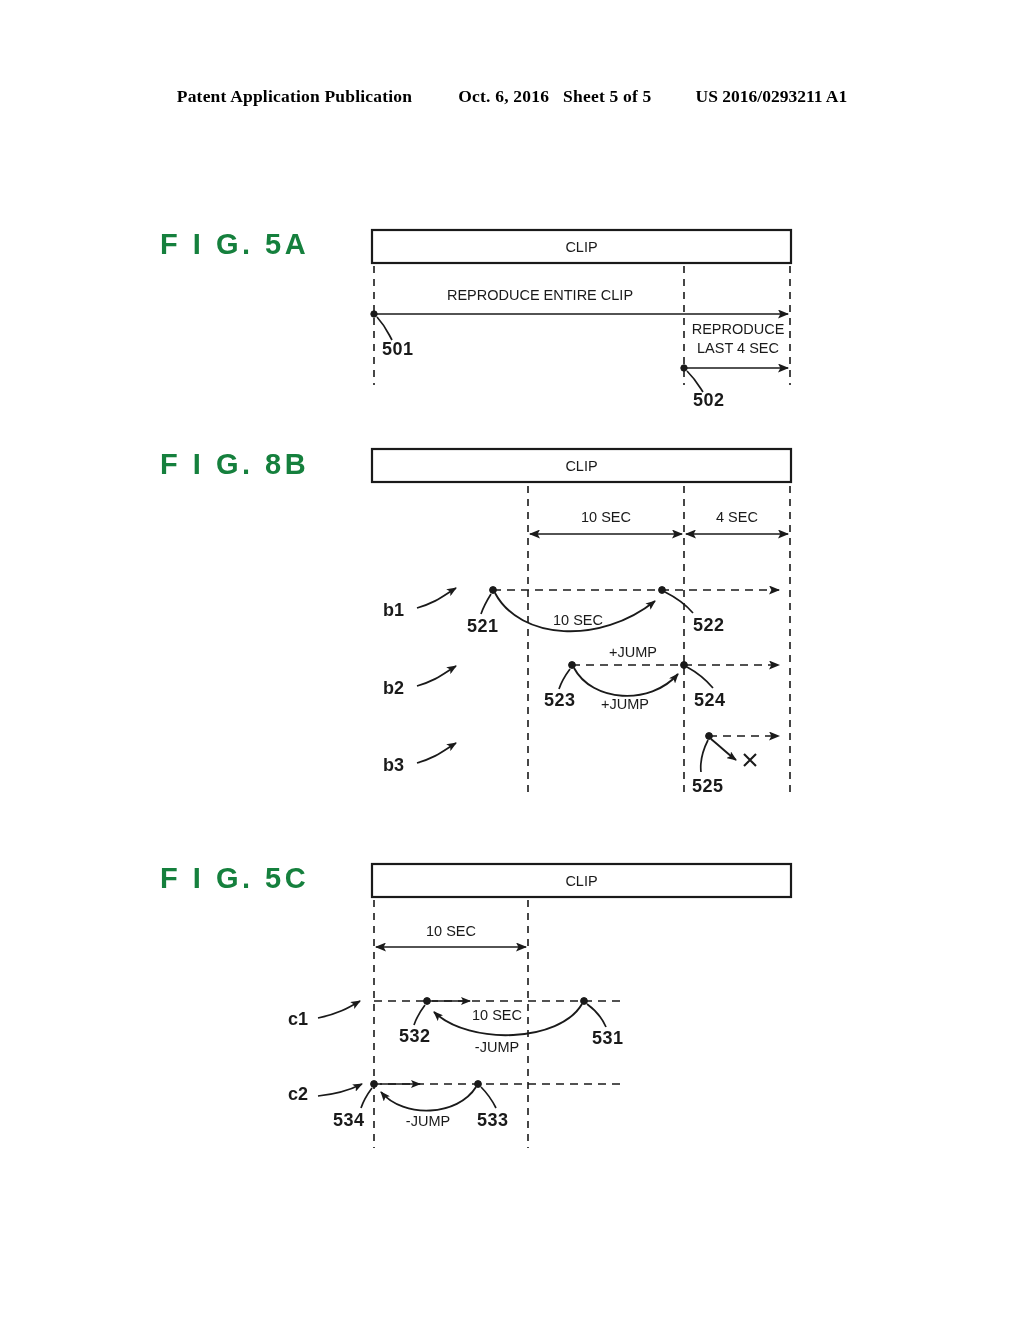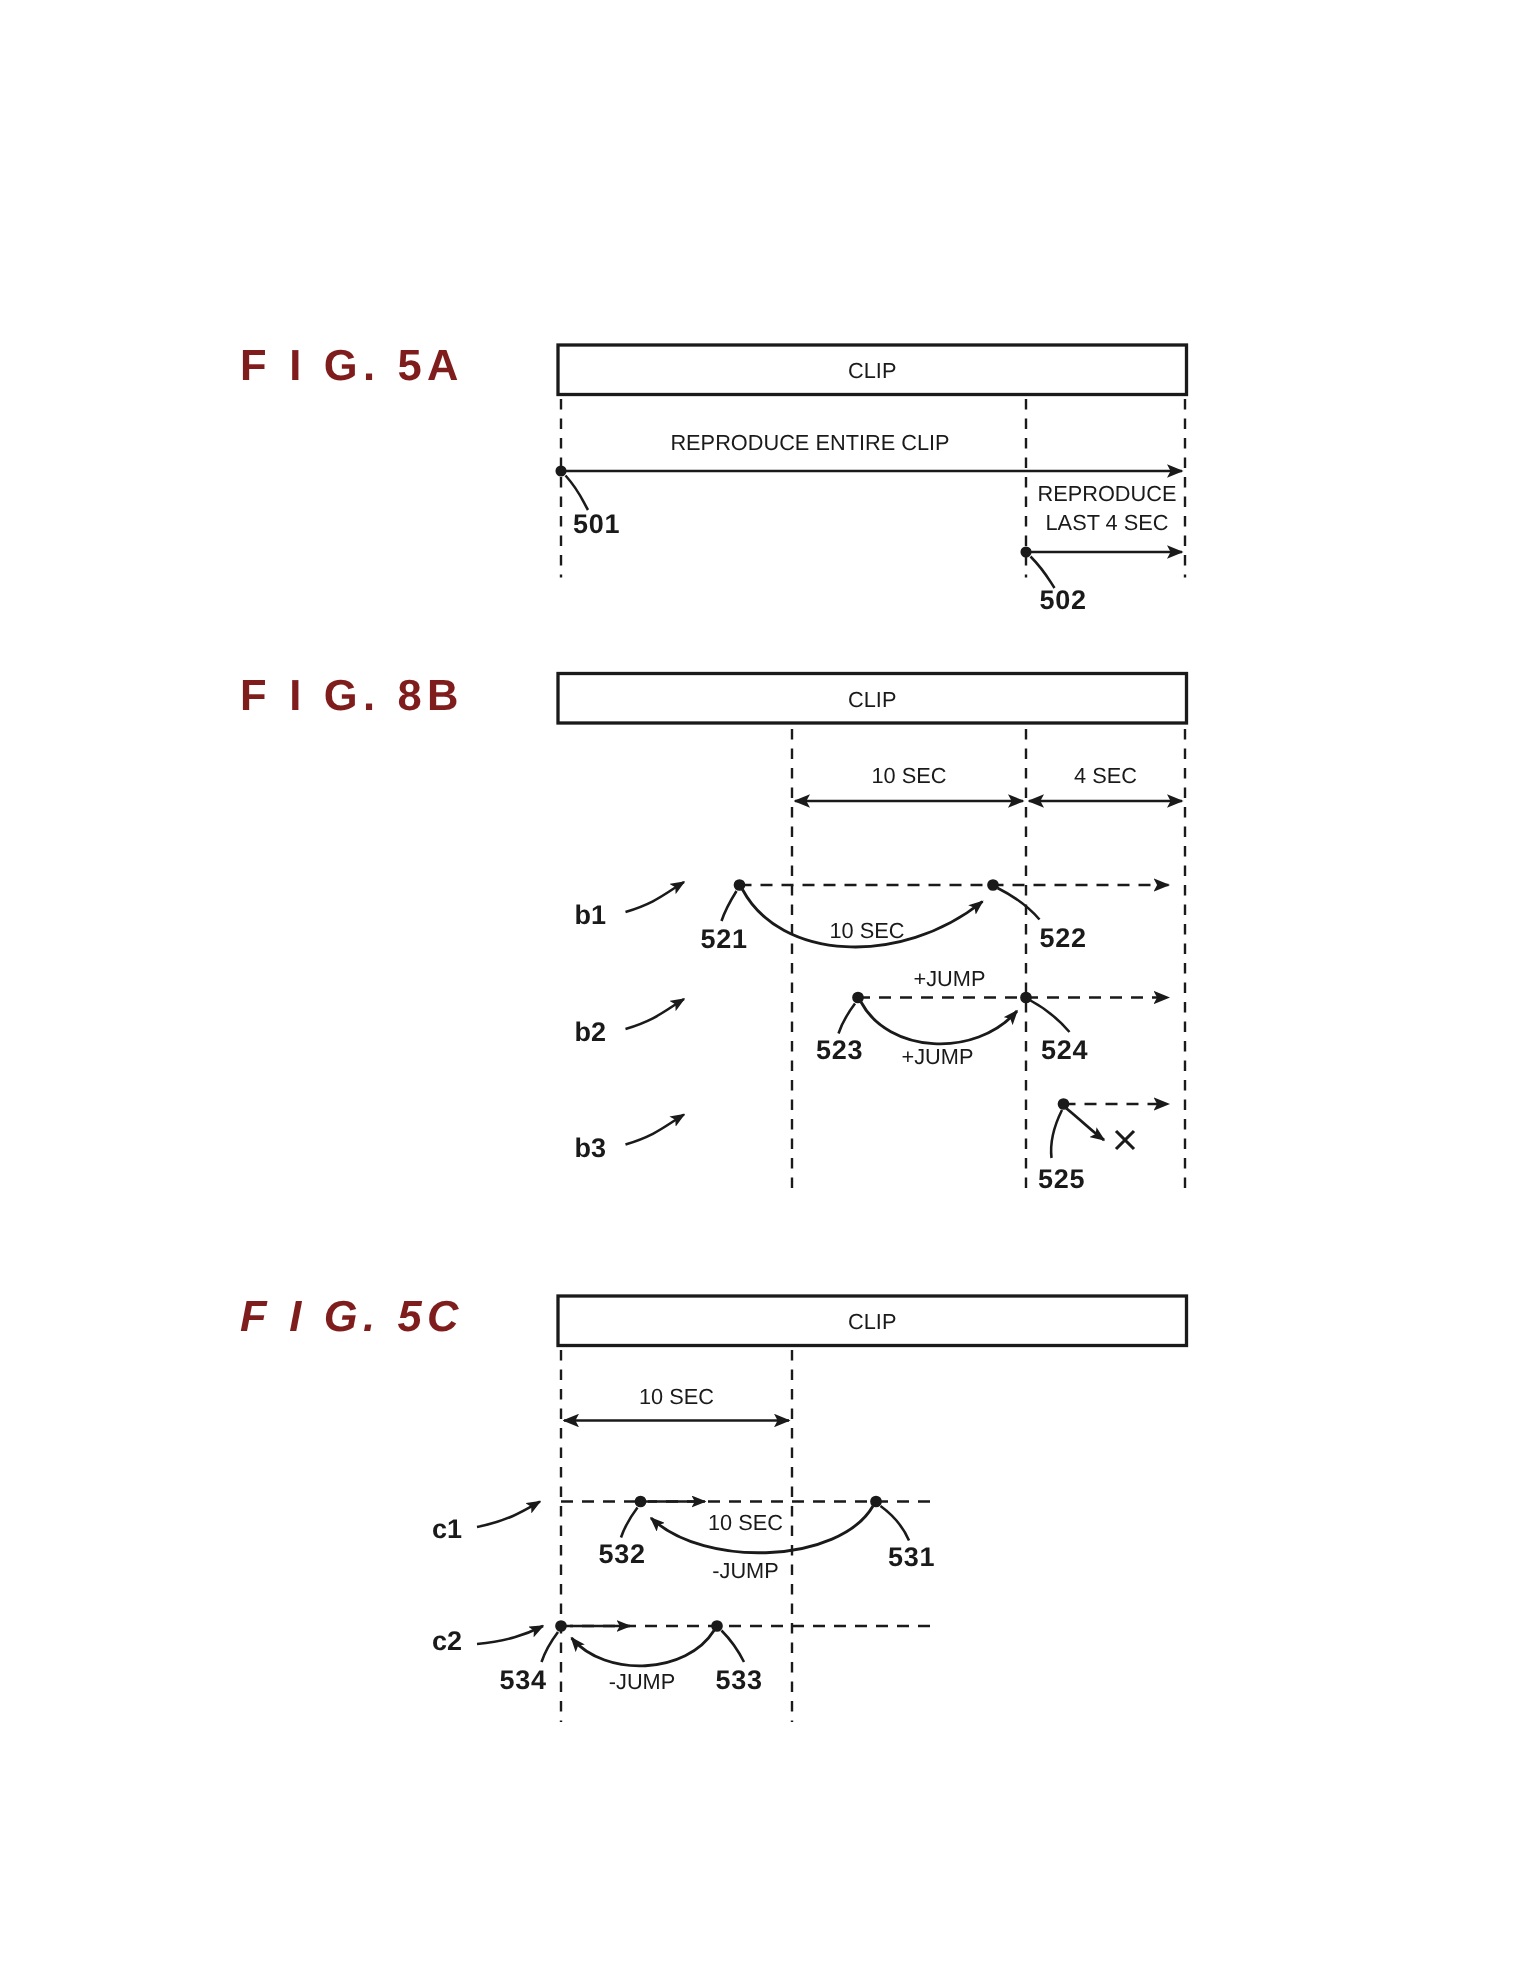--- a/index.html
+++ b/index.html
@@ -45,21 +45,21 @@
   .pub-header .seg-num   { letter-spacing: 0px; }
 
   
   .fig-label {
     position: absolute;
     font-family: "Liberation Sans", sans-serif;
     font-weight: bold;
     font-size: 29px;
     letter-spacing: 3.5px;
     white-space: nowrap;
-    color: #7f1d1d;
+    color: #15803d;
   }
 
   
   .fig-svg {
     position: absolute;
     left: 0;
     top: 0;
     overflow: visible;
   }
   .fig-svg text {
@@ -112,20 +112,26 @@
     stroke: #1a1a1a;
     stroke-width: 2.1;
     fill: none;
   }
 </style>
 </head>
 <body>
 
 <div id="page">
 
+  <div class="pub-header">
+    <span class="seg-title">Patent Application Publication</span>
+    <span class="seg-date">Oct. 6, 2016</span>
+    <span class="seg-sheet">Sheet 5 of 5</span>
+    <span class="seg-num">US 2016/0293211 A1</span>
+  </div>
 
   <div class="fig-label" style="left:160px; top:228px;">F I G.  5A</div>
 
   <svg class="fig-svg" width="1024" height="1320" viewBox="0 0 1024 1320">
     <defs>
       <marker id="arrR" markerWidth="11" markerHeight="9" refX="10" refY="4.5" orient="auto" markerUnits="userSpaceOnUse">
         <path d="M0,0 L11,4.5 L0,9 L2.4,4.5 Z" fill="#1a1a1a"></path>
       </marker>
       <marker id="arrL" markerWidth="11" markerHeight="9" refX="1" refY="4.5" orient="auto" markerUnits="userSpaceOnUse">
         <path d="M11,0 L0,4.5 L11,9 L8.6,4.5 Z" fill="#1a1a1a"></path>
@@ -200,21 +206,21 @@
     <text class="t-branch" x="383" y="771">b3</text>
     <path class="leader" d="M417,763 C437,757 443,751 456,743" marker-end="url(#arrSm)"></path>
     <path class="hdash" d="M709,736 L779,736" marker-end="url(#arrR)"></path>
     <circle class="dot" cx="709" cy="736" r="3.4"></circle>
     <path class="curve" d="M711,739 C722,748 729,755 736,760" marker-end="url(#arrSm)"></path>
     <path class="xmark" d="M744,754 L756,766 M756,754 L744,766"></path>
     <path class="leader" d="M708,740 C702,752 700,763 701,772"></path>
     <text class="t-ref" x="692" y="792">525</text>
   </svg>
 
-  <div class="fig-label" style="left:160px; top:862px;font-style:italic;">F I G.  5C</div>
+  <div class="fig-label" style="left:160px; top:862px;">F I G.  5C</div>
 
   <svg class="fig-svg" width="1024" height="1320" viewBox="0 0 1024 1320">
 
     <rect class="clipbox" x="372" y="864" width="419" height="33"></rect>
     <text class="t-box" x="581.5" y="886" text-anchor="middle">CLIP</text>
 
     <path class="vdash" d="M374,900 L374,1148"></path>
     <path class="vdash" d="M528,900 L528,1148"></path>
 
     <text class="t-annot" x="451" y="936" text-anchor="middle">10 SEC</text>

